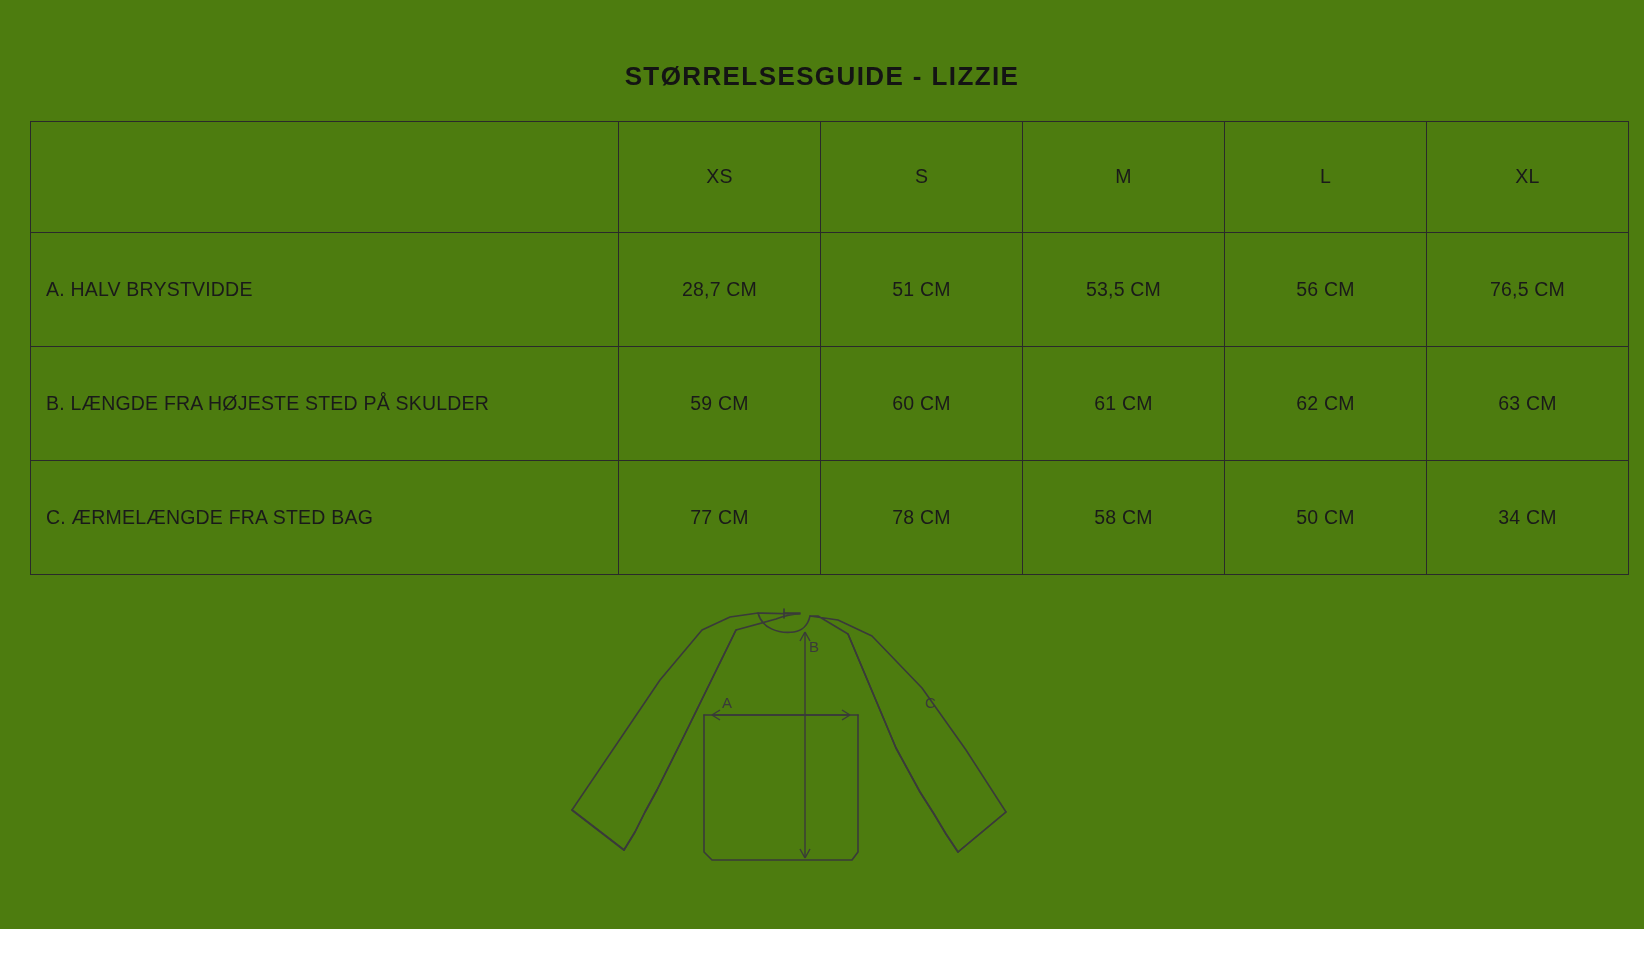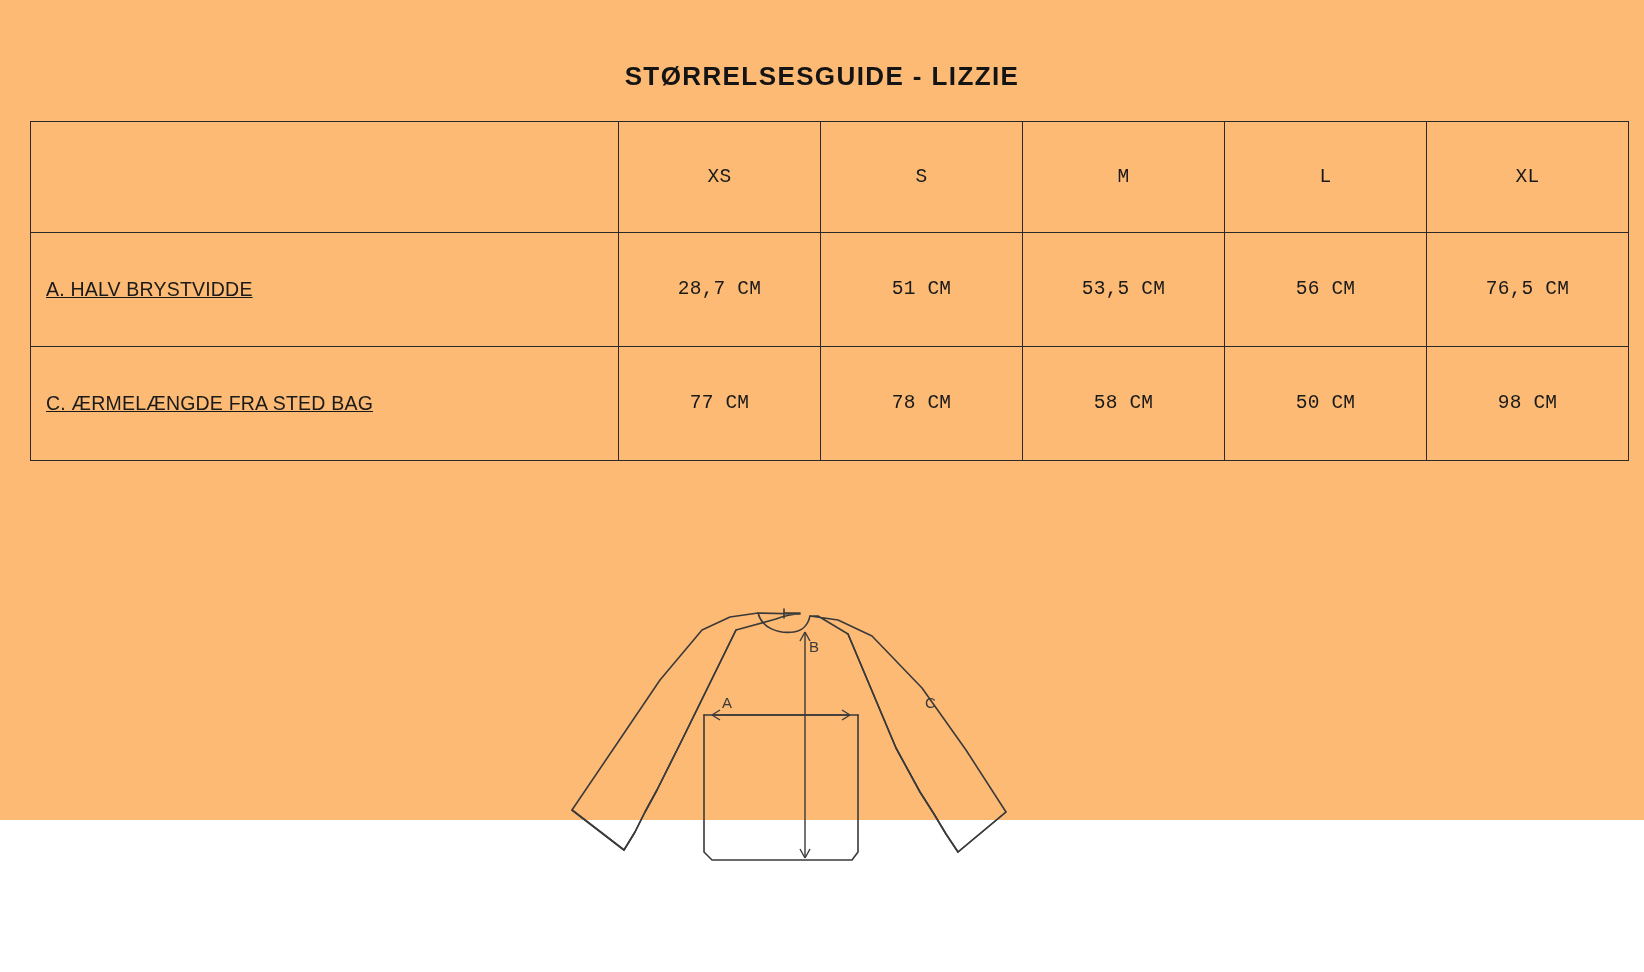--- a/index.html
+++ b/index.html
@@ -10,22 +10,22 @@
   body {
     width: 1644px;
     height: 972px;
     font-family: "Liberation Sans", sans-serif;
     color: #1a1a1a;
     overflow: hidden;
   }
   .page {
     position: relative;
     width: 1644px;
-    height: 820px;
-    background: #fdba74;
+    height: 929px;
+    background: #4d7c0f;
   }
   .title {
     text-align: center;
     font-size: 26px;
     font-weight: bold;
     letter-spacing: 1.4px;
     color: #141414;
     margin: 0;
     padding-top: 62px;
     line-height: 1.1;
@@ -52,26 +52,24 @@
   }
   table.size-table tbody td {
     height: 111px;
     vertical-align: middle;
   }
   .col-label {
     width: 588px;
     text-align: left;
     padding-left: 15px;
     box-sizing: border-box;
-    text-decoration: underline;
   }
   .col-size {
     width: 199px;
     text-align: center;
-    font-family: Liberation Mono, monospace;
   }
   .head-label {
     border-right: 1px solid #2a2a2a;
   }
   .diagram {
     position: absolute;
     left: 0;
     top: 600px;
     width: 1644px;
     height: 340px;
@@ -105,26 +103,34 @@
       <tbody>
         <tr>
           <td class="col-label">A. HALV BRYSTVIDDE</td>
           <td class="col-size">28,7 CM</td>
           <td class="col-size">51 CM</td>
           <td class="col-size">53,5 CM</td>
           <td class="col-size">56 CM</td>
           <td class="col-size">76,5 CM</td>
         </tr>
         <tr>
+          <td class="col-label">B. LÆNGDE FRA HØJESTE STED PÅ SKULDER</td>
+          <td class="col-size">59 CM</td>
+          <td class="col-size">60 CM</td>
+          <td class="col-size">61 CM</td>
+          <td class="col-size">62 CM</td>
+          <td class="col-size">63 CM</td>
+        </tr>
+        <tr>
           <td class="col-label">C. ÆRMELÆNGDE FRA STED BAG</td>
           <td class="col-size">77 CM</td>
           <td class="col-size">78 CM</td>
           <td class="col-size">58 CM</td>
           <td class="col-size">50 CM</td>
-          <td class="col-size">98 CM</td>
+          <td class="col-size">34 CM</td>
         </tr>
       </tbody>
     </table>
   </div>
 
   <div class="diagram">
     <svg width="520" height="290" viewBox="0 0 520 290" fill="none">
       <g stroke="#3a3a3a" stroke-width="1.6" fill="none" stroke-linejoin="round" stroke-linecap="round">
 
         <path d="M222 13 L238 13"></path>

